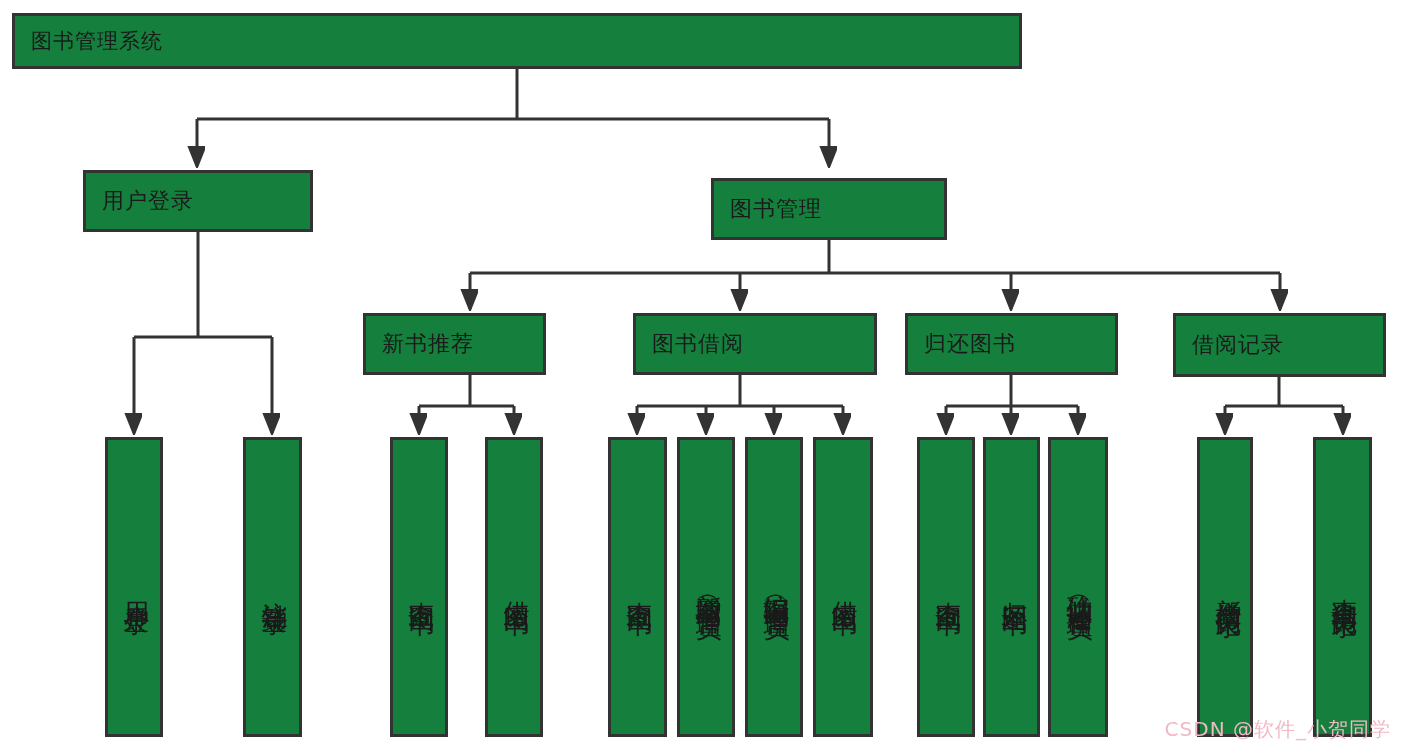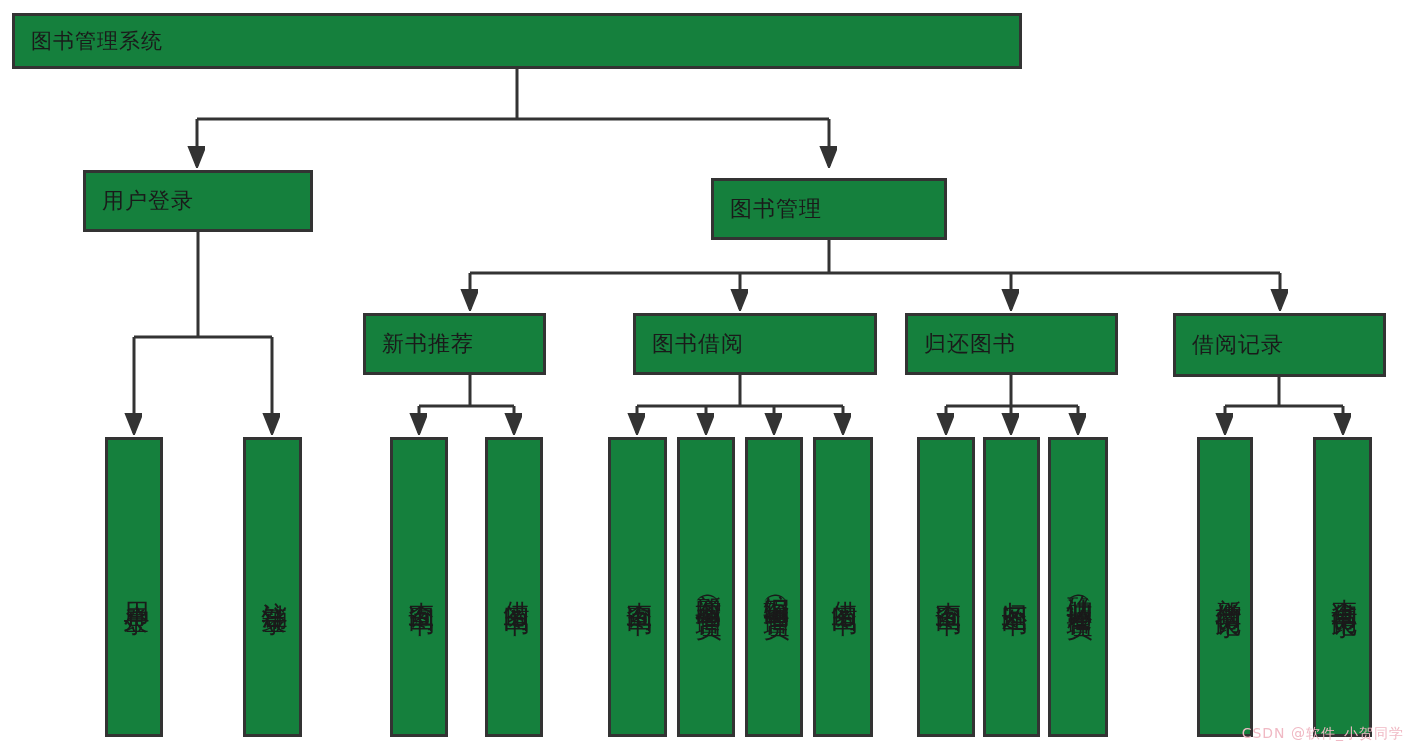--- a/index.html
+++ b/index.html
@@ -34,22 +34,22 @@
   .vbox{font-size:26px;}
   .vbox .vtext{
     writing-mode:vertical-rl;
     text-orientation:mixed;
     letter-spacing:3px;
     line-height:1;
     white-space:nowrap;
   }
   .watermark{
     position:absolute;
-    right:1px;bottom:4px;
-    font-size:14px;
+    right:14px;bottom:4px;
+    font-size:20px;
     color:var(--watermark-color);
     letter-spacing:1px;
     z-index:5;
     pointer-events:none;
   }
 </style>
 </head>
 <body>
 
 <div class="stage">

